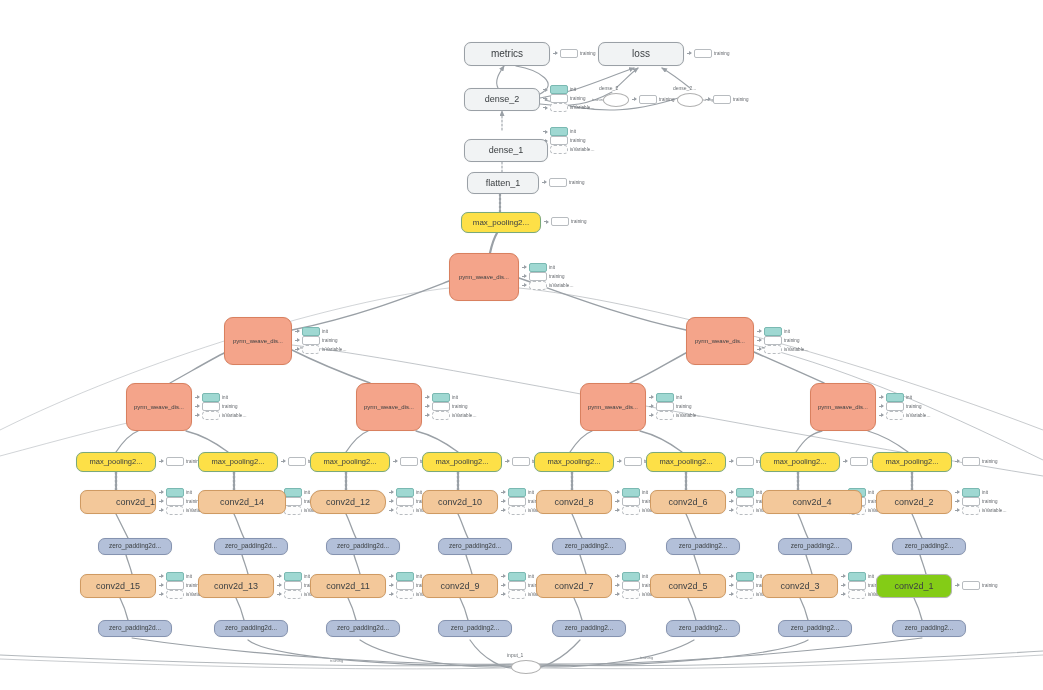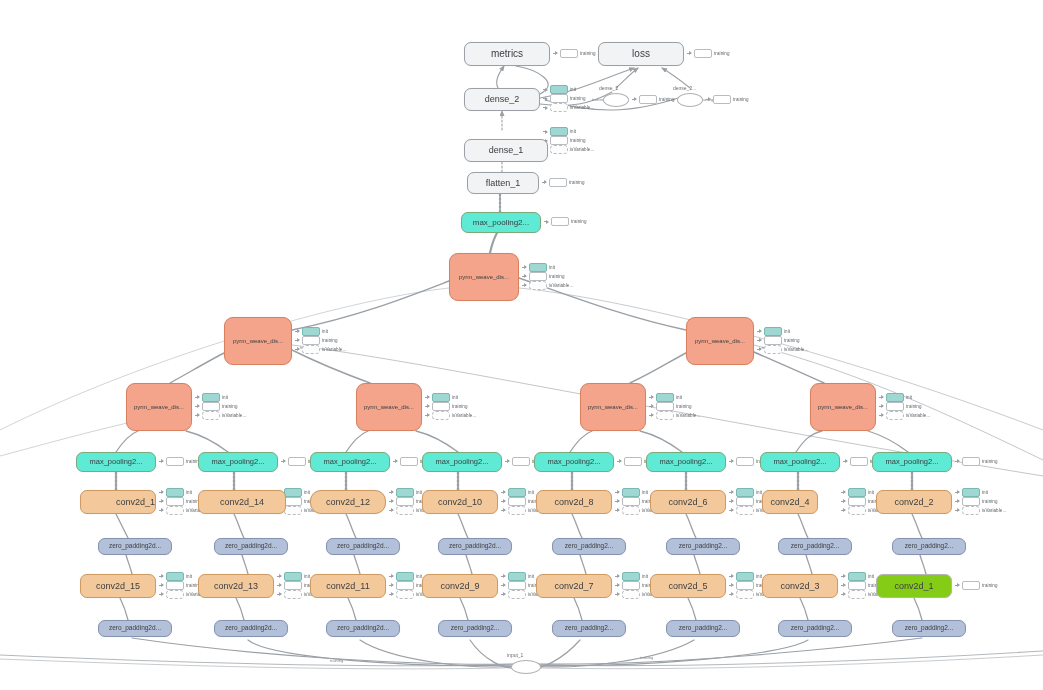--- a/index.html
+++ b/index.html
@@ -30,21 +30,21 @@
     border-radius: 7px;
     background: #f1f3f4;
     white-space: nowrap;
     overflow: hidden;
     line-height: 1;
     z-index: 6;
     box-shadow: 0 0 1px rgba(0,0,0,.12);
   }
   .node.rect-lg { border-radius: 9px; }
   .node.grey   { background: #f1f3f4; border-color: #9aa0a6; }
-  .node.green  { background: #5eead4; border-color: #7aa97a; }
+  .node.green  { background: #fde047; border-color: #7aa97a; }
   .node.orange { background: #f3c89a; border-color: #cf9a62; }
   .node.salmon { background: #f4a48a; border-color: #d9805f; }
   .node.blue   { background: #b3c0d9; border-color: #8593b0; }
   .node.white  { background: #84cc16; border-color: #b5b5b5; }
 
   .node.op {
     border-radius: 50%;
     background: #ffffff;
     border: 1px solid #b0b0b0;
     box-shadow: none;
@@ -650,21 +650,21 @@
         <span class="arrow"></span>
         <span class="chip"></span>
         <span class="txt">training</span>
       </div>
       <div class="annot">
         <span class="arrow"></span>
         <span class="chip dash round"></span>
         <span class="txt">isVariable...</span>
       </div>
     </div>
-    <div class="node orange" style="left: 762px; top: 490px; width: 56px; height: 24px; font-size: 9px;">
+    <div class="node orange" style="left: 762px; top: 490px; width: 100px; height: 24px; font-size: 9px;">
       <span>conv2d_4</span>
     </div>
     <div class="annots" style="left: 841px; top: 488.5px;">
       <div class="annot">
         <span class="arrow"></span>
         <span class="chip teal"></span>
         <span class="txt">init</span>
       </div>
       <div class="annot">
         <span class="arrow"></span>

